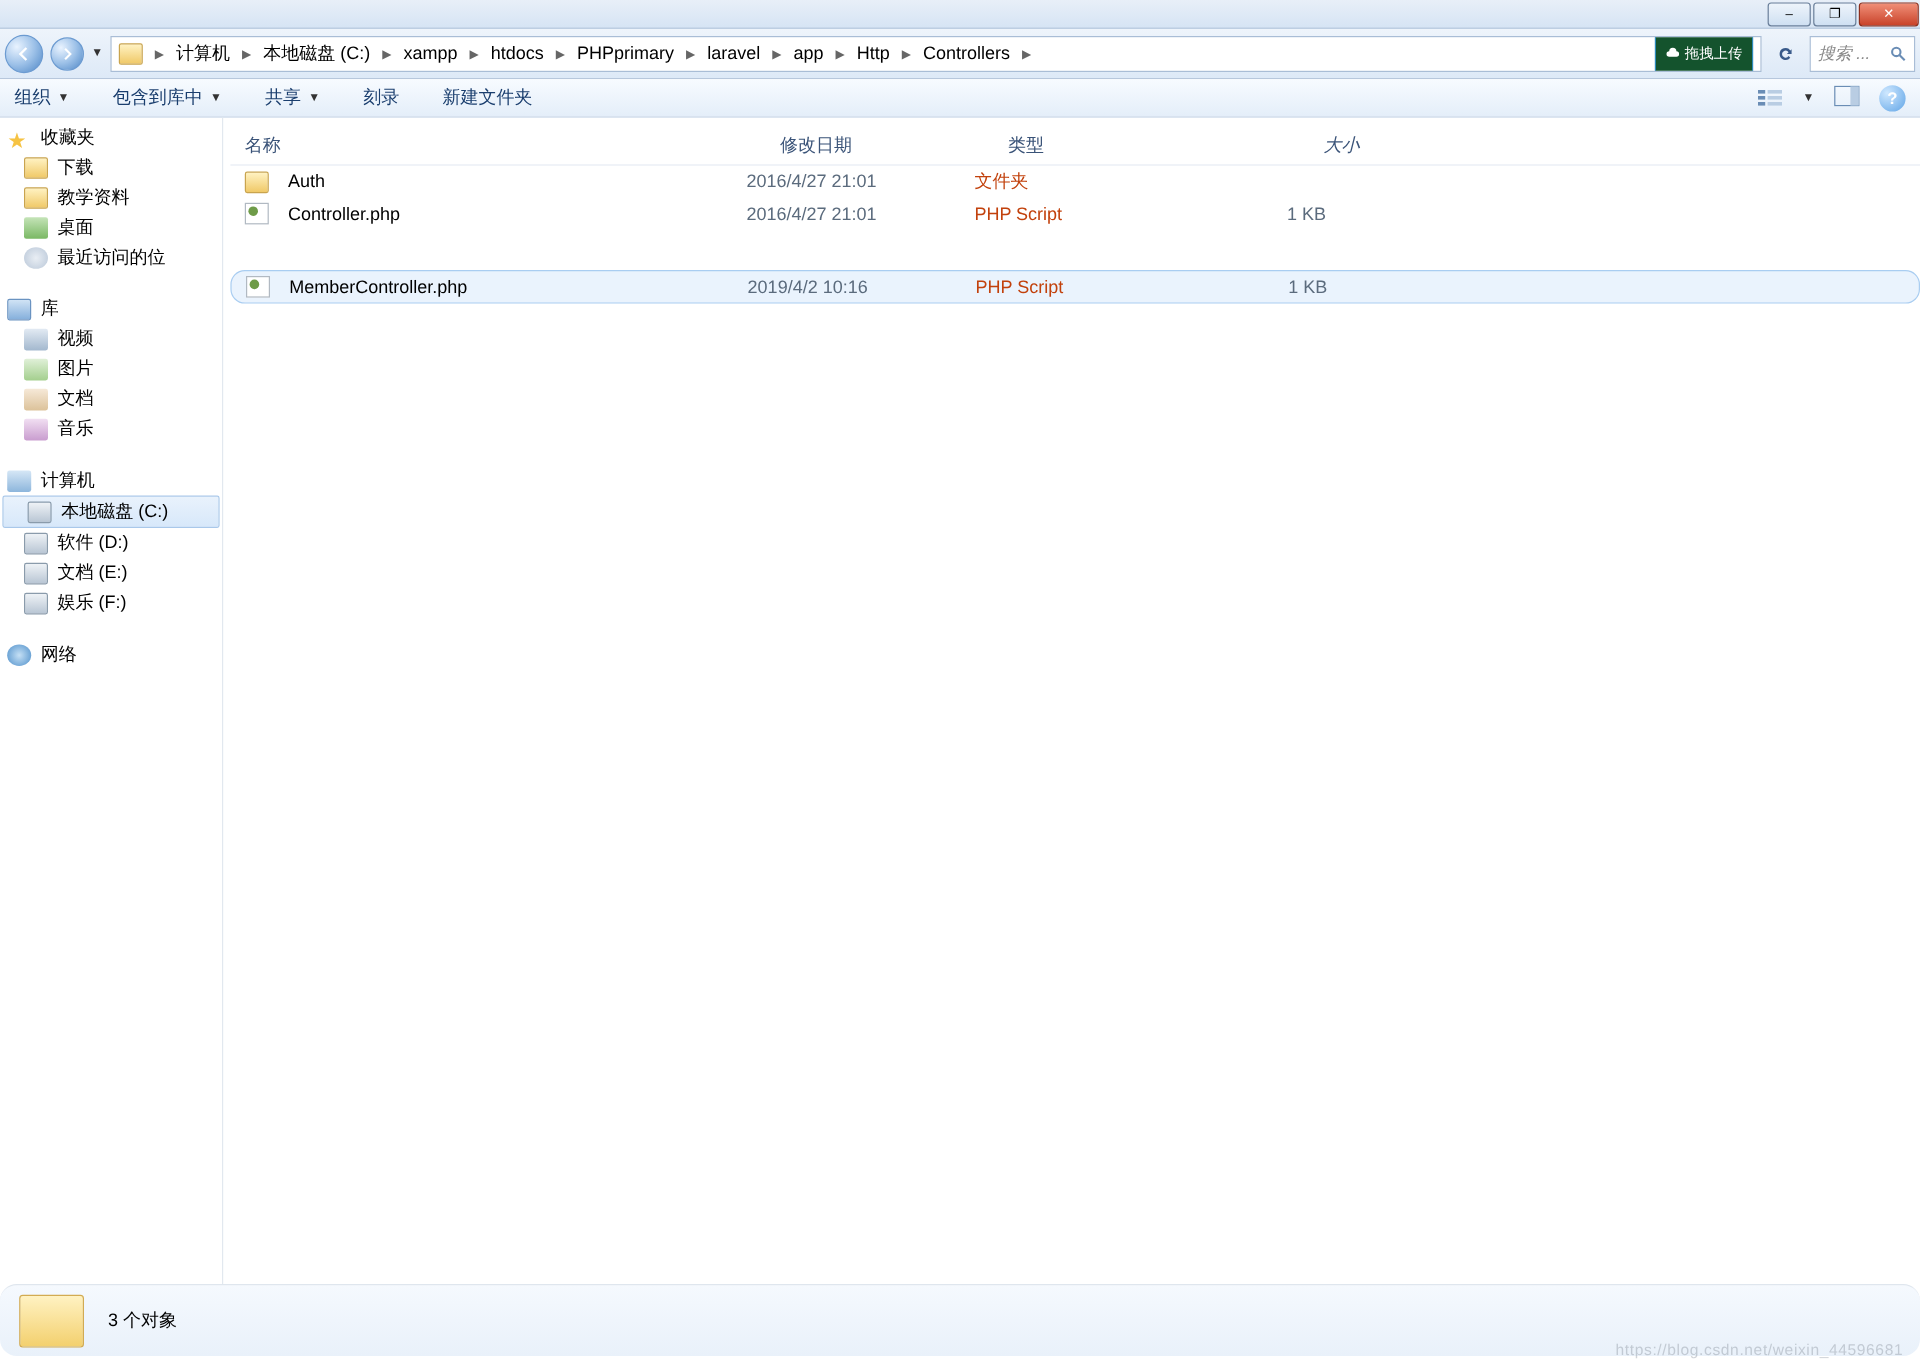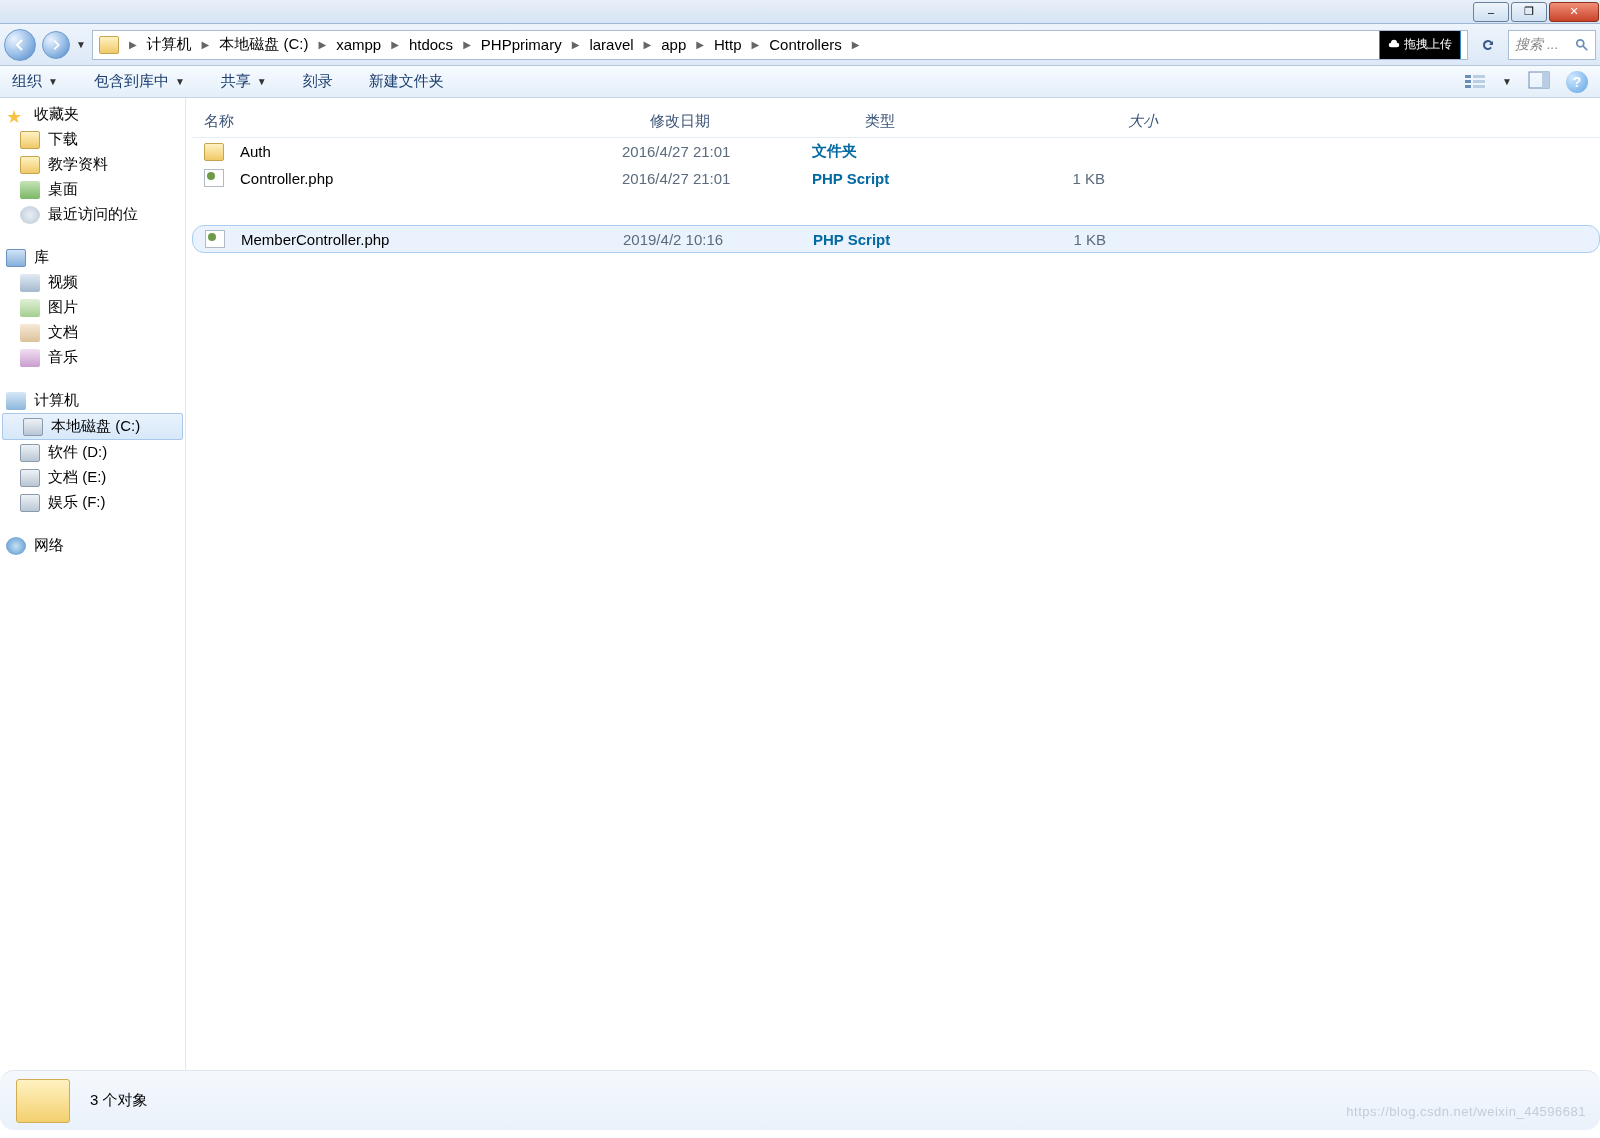--- a/index.html
+++ b/index.html
@@ -14,21 +14,21 @@
 
 
 .addr-row { height: 42px; background: linear-gradient(#eef4fb,#dde9f7); display: flex; align-items: center; border-bottom: 1px solid #b7c7dc; padding: 0 4px; gap: 6px; }
 .nav-btn { width: 32px; height: 32px; border-radius: 50%; border: 1px solid #6c9bd1; background: radial-gradient(circle at 30% 30%, #e9f3ff, #9dc1e8, #4d86c6); display:flex; align-items:center; justify-content:center; color:#fff; font-size:18px; }
 .breadcrumbs { flex: 1; height: 30px; background: #fff; border: 1px solid #a9bdd6; display: flex; align-items: center; padding: 0 6px; gap: 2px; overflow: hidden; }
 .crumb-sep { color: #666; font-size: 10px; padding: 0 4px; }
 .crumb { padding: 2px 4px; white-space: nowrap; }
 .crumb-folder-icon { width: 20px; height: 18px; display:inline-block; background: linear-gradient(#fff2c2,#f0c968); border:1px solid #c9a44e; border-radius:2px; margin-right:4px; }
 .refresh-btn { width: 28px; height: 28px; display:flex; align-items:center; justify-content:center; color:#395a8a; }
 .search-box { width: 88px; height: 30px; background:#fff; border:1px solid #a9bdd6; display:flex; align-items:center; padding:0 6px; color:#888; font-style:italic; font-size:14px; justify-content:space-between; }
-.upload-badge { background:#000000; color:#fff; font-size:12px; padding:13px 8px; border-radius:3px; display:flex; align-items:center; gap:4px; border:1px solid #2d8abb; }
+.upload-badge { background:#14532d; color:#fff; font-size:12px; padding:13px 8px; border-radius:3px; display:flex; align-items:center; gap:4px; border:1px solid #2d8abb; }
 
 
 .toolbar { height: 32px; background: linear-gradient(#f7fbff,#e4eef9); border-bottom: 1px solid #c6d4e6; display:flex; align-items:center; padding:0 12px; gap: 36px; }
 .toolbar .menu { color:#1a3e6e; display:flex; align-items:center; gap:6px; }
 .toolbar .right { margin-left:auto; display:flex; align-items:center; gap:16px; color:#395a8a; }
 .dd { font-size:10px; color:#333; }
 .view-icon { width:22px; height:18px; display:inline-block; }
 .help-icon { width:22px; height:22px; border-radius:50%; background:radial-gradient(circle at 30% 30%, #cfe8ff, #5fa4e6); display:flex; align-items:center; justify-content:center; color:#fff; font-weight:bold; font-size:14px; }
 
 
@@ -52,33 +52,33 @@
 .icon-doc { background: linear-gradient(#f6e9d8,#dcc29a); border-radius:2px; }
 .icon-music { background: linear-gradient(#f1dff2,#c99dcf); border-radius:2px; }
 .icon-php { width:20px; height:18px; background:#fff; border:1px solid #b1b9c2; position:relative; }
 .icon-php::after { content:""; position:absolute; left:2px; top:2px; width:8px; height:8px; background:#6e9b48; border-radius:50%; }
 
 
 .content { flex:1; padding: 8px 0 0 6px; }
 .col-headers { display:flex; border-bottom:1px solid #e6ecf3; padding: 6px 0; color:#3a5378; }
 .col-name { flex:0 0 430px; padding-left:12px; }
 .col-mod { flex:0 0 190px;margin-left:28px; }
-.col-type { flex:0 0 190px;margin-left:25px; }
+.col-type { flex:0 0 190px; }
 .col-size { flex:0 0 115px; text-align:right; padding-right:12px;font-style:italic; }
 .file-row { display:flex; align-items:center; padding: 4px 0; }
 .file-row.selected { background:#eaf3fd; border:1px solid #a9cdf1; border-radius:12px;margin-top:34px; }
 .file-row .cell-name { flex:0 0 430px; padding-left:12px; display:flex; align-items:center; gap:16px; }
 .file-row .cell-mod { flex:0 0 190px; color:#5b6b7d; }
-.file-row .cell-type { flex:0 0 190px; color:#0369a1;font-weight:bold; }
+.file-row .cell-type { flex:0 0 190px; color:#c2410c; }
 .file-row .cell-size { flex:0 0 115px; text-align:right; color:#5b6b7d; padding-right:12px; }
 
 
 .statusbar { height:60px; border-top:1px solid #dfe6ee; background: linear-gradient(#f5f9fe,#e9f1fa); display:flex; align-items:center; padding:0 16px; gap:20px;border-radius:14px; }
 .status-folder { width:54px; height:44px; background: linear-gradient(#fff2c2,#f3d06e); border:1px solid #d2ab52; border-radius:3px; }
-.watermark { position:absolute; right:14px; bottom:19px; color:rgba(120,130,140,0.35); font-size:13px; letter-spacing:0.5px; }
+.watermark { position:absolute; right:14px; bottom:6px; color:rgba(120,130,140,0.35); font-size:13px; letter-spacing:0.5px; }
 </style>
 </head>
 <body>
 
 <div class="titlebar">
   <div class="win-btn win-min">–</div>
   <div class="win-btn win-max">❐</div>
   <div class="win-btn win-close">✕</div>
 </div>
 

